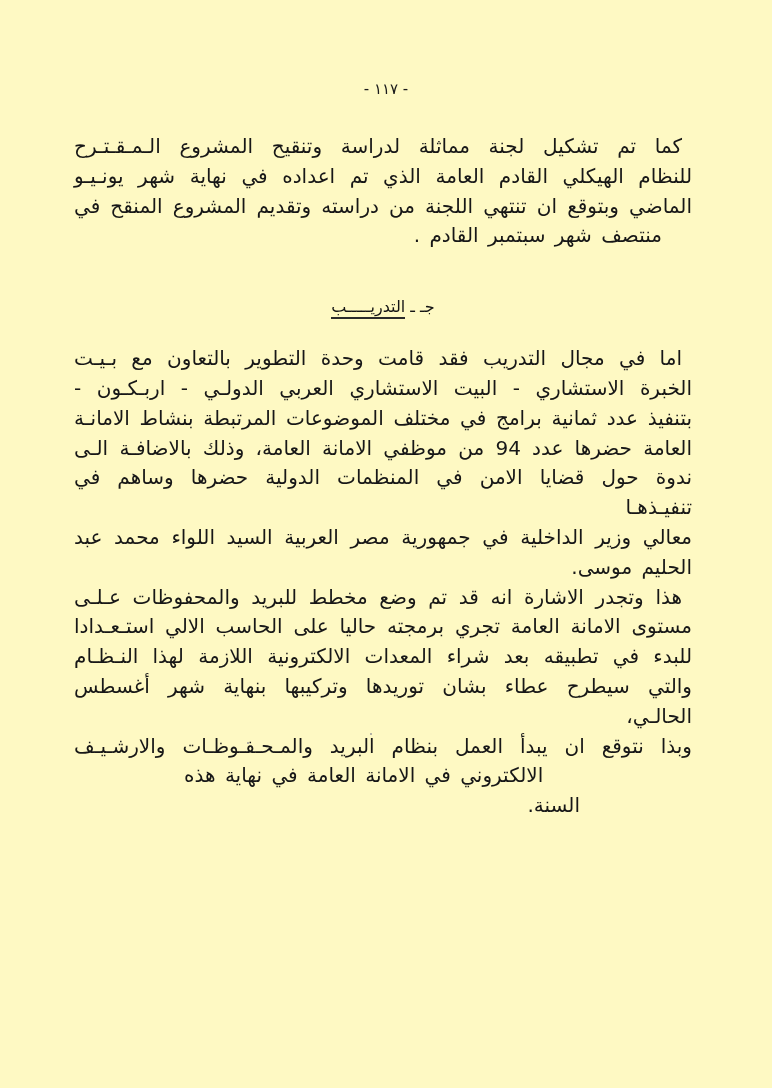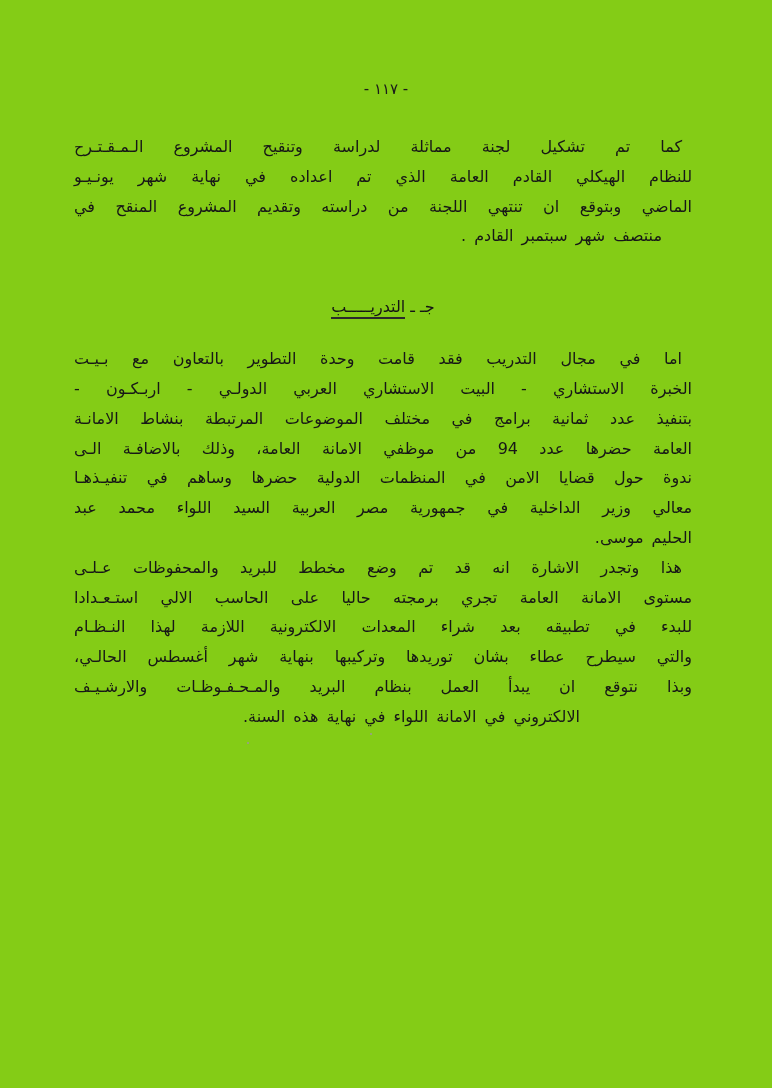--- a/index.html
+++ b/index.html
@@ -1,21 +1,21 @@
 <!DOCTYPE html>
 <html lang="ar" dir="rtl"><head>
 <meta charset="utf-8">
 <style>
   html, body { margin: 0; padding: 0; background: #e8e8e8; }
   .page {
     position: relative;
     width: 772px;
     height: 1088px;
     margin: 0 auto;
-    background: #84cc16;
+    background: #fef9c3;
     color: #151515;
     font-family: "DejaVu Sans", sans-serif;
     overflow: hidden;
     box-sizing: border-box;
   }
   .content {
     direction: rtl;
     padding: 0 80px 0 74px;
     box-sizing: border-box;
   }
@@ -31,21 +31,21 @@
   .para-1 { margin-top: 34px; }
   .heading-block { margin-top: 46px; text-align: center; font-size: 16px; }
   .heading-underline {
     display: inline-block;
     border-bottom: 2px solid #2a2a2a;
     padding-bottom: 1px;
   }
   .para-2 { margin-top: 25px; }
   .para-3 { margin-top: 0; }
   .tline {
-    font-size: 16px;
+    font-size: 20px;
     line-height: 29.8px;
     word-spacing: 3px;
     white-space: normal;
     text-align: justify;
     text-align-last: justify;
     color: #171717;
   }
   .tline.first { padding-right: 10px; }
   .tline.last { text-align: left; text-align-last: right; }
   .tline.indent-sm { padding-right: 30px; }
@@ -88,21 +88,21 @@
       <div class="tline">معالي وزير الداخلية في جمهورية مصر العربية السيد اللواء محمد عبد</div>
       <div class="tline last">الحليم موسى.</div>
     </div>
 
     <div class="para para-3">
       <div class="tline first">هذا وتجدر الاشارة انه قد تم وضع مخطط للبريد والمحفوظات عـلـى</div>
       <div class="tline">مستوى الامانة العامة تجري برمجته حاليا على الحاسب الالي استـعـدادا</div>
       <div class="tline">للبدء في تطبيقه بعد شراء المعدات الالكترونية اللازمة لهذا النـظـام</div>
       <div class="tline">والتي سيطرح عطاء بشان توريدها وتركيبها بنهاية شهر أغسطس الحالـي،</div>
       <div class="tline">وبذا نتوقع ان يبدأ العمل بنظام البريد والمـحـفـوظـات والارشـيـف</div>
-      <div class="tline last indent-lg">الالكتروني في الامانة اللواء في نهاية هذه السنة.</div>
+      <div class="tline last indent-lg">الالكتروني في الامانة العامة في نهاية هذه السنة.</div>
     </div>
 
   </div>
 
   <div class="speck speck-1"></div>
   <div class="speck speck-2"></div>
 
 </div>
 
 </body></html>

